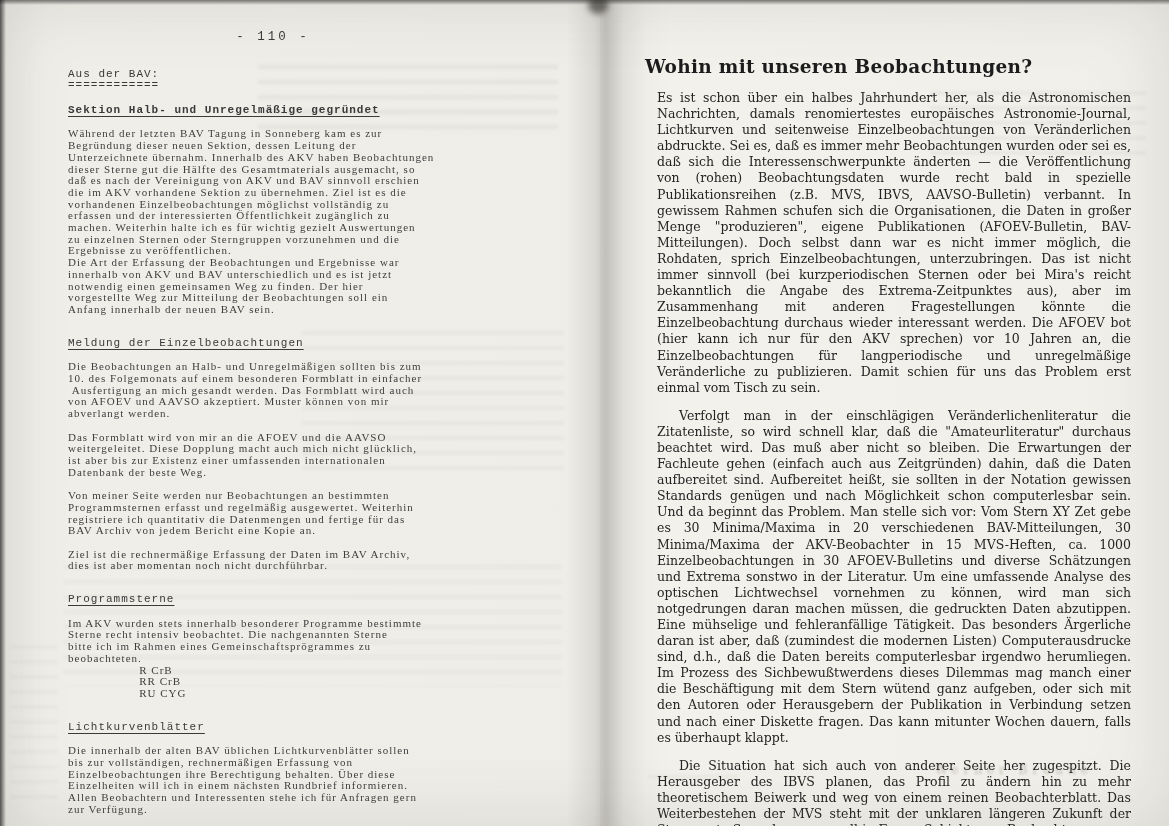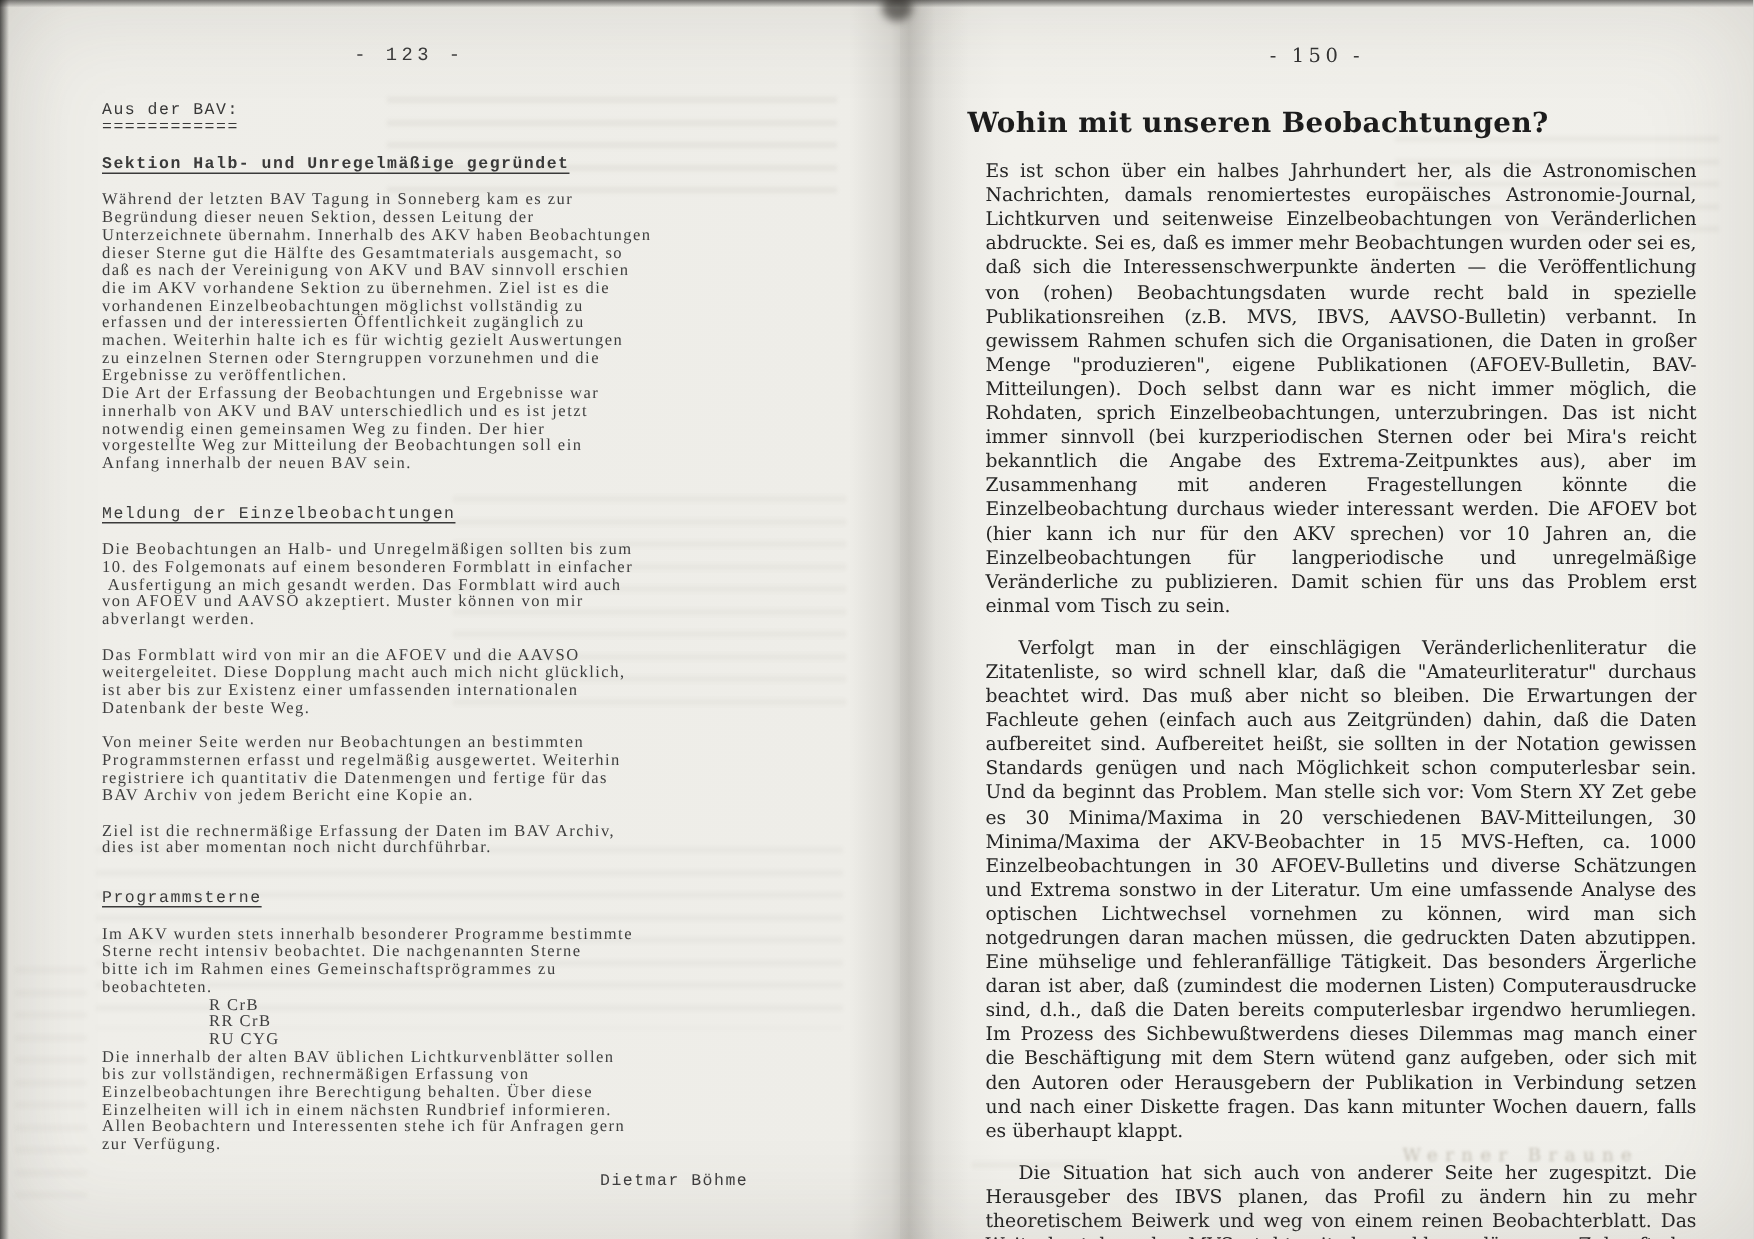--- a/index.html
+++ b/index.html
@@ -71,21 +71,21 @@
   <div class="ghost" style="left:258px;top:60px;width:300px;height:72px;"></div>
   <div class="ghost" style="left:302px;top:326px;width:262px;height:148px;opacity:.4;"></div>
   <div class="ghost" style="left:64px;top:560px;width:498px;height:126px;opacity:.35;"></div>
   <div class="ghost" style="left:10px;top:640px;width:48px;height:170px;opacity:.3;"></div>
   <div class="ghost" style="left:930px;top:86px;width:216px;height:72px;opacity:.45;"></div>
   <div class="ghost" style="left:648px;top:770px;width:90px;height:18px;opacity:.4;"></div>
   <div class="ghost-line ghost-head"></div>
   <div class="ghost-line ghost-sig">Werner Braune</div>
 
   <div class="left-col">
-    <div class="pageno">- 123 -</div>
+    <div class="pageno">- 110 -</div>
     <div class="kicker">
       <div>Aus der BAV:</div>
       <div>============</div>
     </div>
 
     <section>
       <h3 class="sec-h first">Sektion Halb- und Unregelmäßige gegründet</h3>
       <pre class="sec-b">Während der letzten BAV Tagung in Sonneberg kam es zur
 Begründung dieser neuen Sektion, dessen Leitung der
 Unterzeichnete übernahm. Innerhalb des AKV haben Beobachtungen
@@ -131,36 +131,36 @@
       <pre class="sec-b">Im AKV wurden stets innerhalb besonderer Programme bestimmte
 Sterne recht intensiv beobachtet. Die nachgenannten Sterne
 bitte ich im Rahmen eines Gemeinschaftsprögrammes zu
 beobachteten.
                    R CrB
                    RR CrB
                    RU CYG</pre>
     </section>
 
     <section>
+      <h3 class="sec-h">Lichtkurvenblätter</h3>
       <pre class="sec-b">Die innerhalb der alten BAV üblichen Lichtkurvenblätter sollen
 bis zur vollständigen, rechnermäßigen Erfassung von
 Einzelbeobachtungen ihre Berechtigung behalten. Über diese
 Einzelheiten will ich in einem nächsten Rundbrief informieren.
 Allen Beobachtern und Interessenten stehe ich für Anfragen gern
 zur Verfügung.</pre>
     </section>
 
     <div class="sig">
       <div>Dietmar Böhme</div>
 
     </div>
   </div>
 
   <div class="right-col">
-    <div class="pageno">- 150 -</div>
     <h1 class="title">Wohin mit unseren Beobachtungen?</h1>
     <p>Es ist schon über ein halbes Jahrhundert her, als die Astronomischen Nachrichten, damals renomiertestes europäisches Astronomie-Journal, Lichtkurven und seitenweise Einzelbeobachtungen von Veränderlichen abdruckte. Sei es, daß es immer mehr Beobachtungen wurden oder sei es, daß sich die Interessenschwerpunkte änderten — die Veröffentlichung von (rohen) Beobachtungsdaten wurde recht bald in spezielle Publikationsreihen (z.B. MVS, IBVS, AAVSO-Bulletin) verbannt. In gewissem Rahmen schufen sich die Organisationen, die Daten in großer Menge "produzieren", eigene Publikationen (AFOEV-Bulletin, BAV-Mitteilungen). Doch selbst dann war es nicht immer möglich, die Rohdaten, sprich Einzelbeobachtungen, unterzubringen. Das ist nicht immer sinnvoll (bei kurzperiodischen Sternen oder bei Mira's reicht bekanntlich die Angabe des Extrema-Zeitpunktes aus), aber im Zusammenhang mit anderen Fragestellungen könnte die Einzelbeobachtung durchaus wieder interessant werden. Die AFOEV bot (hier kann ich nur für den AKV sprechen) vor 10 Jahren an, die Einzelbeobachtungen für langperiodische und unregelmäßige Veränderliche zu publizieren. Damit schien für uns das Problem erst einmal vom Tisch zu sein.</p>
     <p class="indent">Verfolgt man in der einschlägigen Veränderlichenliteratur die Zitatenliste, so wird schnell klar, daß die "Amateurliteratur" durchaus beachtet wird. Das muß aber nicht so bleiben. Die Erwartungen der Fachleute gehen (einfach auch aus Zeitgründen) dahin, daß die Daten aufbereitet sind. Aufbereitet heißt, sie sollten in der Notation gewissen Standards genügen und nach Möglichkeit schon computerlesbar sein. Und da beginnt das Problem. Man stelle sich vor: Vom Stern XY Zet gebe es 30 Minima/Maxima in 20 verschiedenen BAV-Mitteilungen, 30 Minima/Maxima der AKV-Beobachter in 15 MVS-Heften, ca. 1000 Einzelbeobachtungen in 30 AFOEV-Bulletins und diverse Schätzungen und Extrema sonstwo in der Literatur. Um eine umfassende Analyse des optischen Lichtwechsel vornehmen zu können, wird man sich notgedrungen daran machen müssen, die gedruckten Daten abzutippen. Eine mühselige und fehleranfällige Tätigkeit. Das besonders Ärgerliche daran ist aber, daß (zumindest die modernen Listen) Computerausdrucke sind, d.h., daß die Daten bereits computerlesbar irgendwo herumliegen. Im Prozess des Sichbewußtwerdens dieses Dilemmas mag manch einer die Beschäftigung mit dem Stern wütend ganz aufgeben, oder sich mit den Autoren oder Herausgebern der Publikation in Verbindung setzen und nach einer Diskette fragen. Das kann mitunter Wochen dauern, falls es überhaupt klappt.</p>
     <p class="indent">Die Situation hat sich auch von anderer Seite her zugespitzt. Die Herausgeber des IBVS planen, das Profil zu ändern hin zu mehr theoretischem Beiwerk und weg von einem reinen Beobachterblatt. Das Weiterbestehen der MVS steht mit der unklaren längeren Zukunft der Sternwarte Sonneberg generell in Frage. Schickt man Beobachtungen zur AAVSO, dann kann man umgekehrt nur gegen ein gewisses Entgeld an die Datenbank herankommen (keine feine Methode – wohl aber amerikanisch). Schließlich bliebe die AFOEV, die lange Beobachtungsreihen publiziert, aber auch das ist mit gewissen Problemen verbunden (s.o.), und es stellt sich überhaupt die Frage, ob das Abdrucken von Beobachtungslisten die richtige Art und Weise ist. Natürlich hat jede Schätzung oder Messung an sich einen gewissen wissenschaftlichen oder auch kulturellen Wert, aber es sollte letztlich ja wohl um mehr gehen, als nur die Messung zu publizieren. Jeder Beobachter wird (zumindest im Stillen) hoffen, daß seine Werte hier oder da weiterverwertet werden.</p>
 
   </div>
 
   <div class="vignette"></div>
 </div>
 

